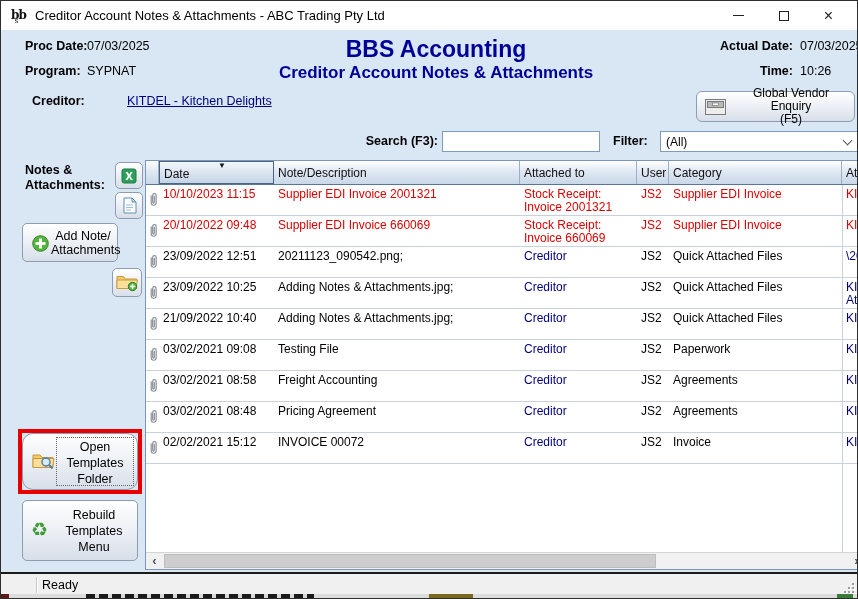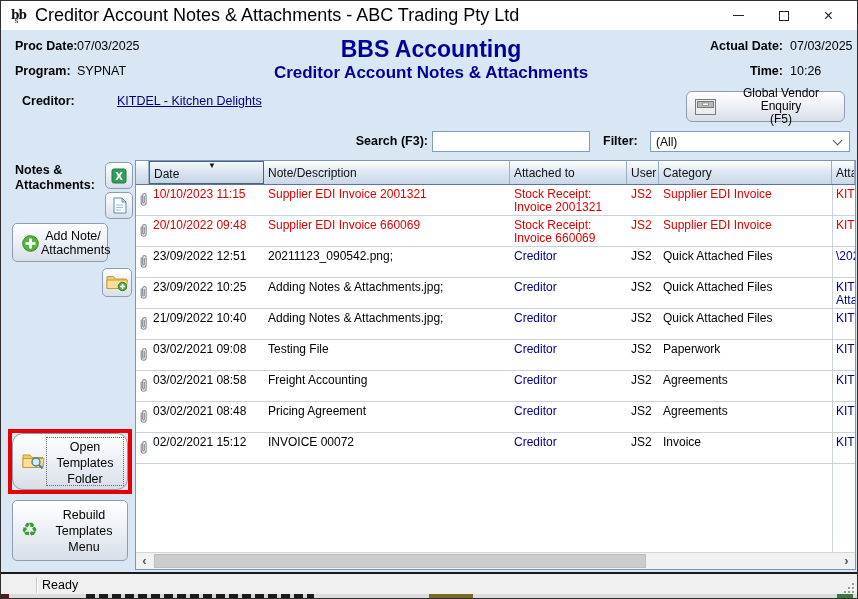--- a/index.html
+++ b/index.html
@@ -4,29 +4,29 @@
 <style>
   * { margin:0; padding:0; box-sizing:border-box; }
   html,body { width:858px; height:599px; }
   body { font-family:"Liberation Sans","DejaVu Sans",sans-serif; font-size:12px; color:#000; }
 
   .window { position:relative; width:858px; height:599px; border:1px solid #2e2e2e; background:#d9e6f4; overflow:hidden; }
 
   
   .titlebar { position:absolute; top:0; left:0; right:0; height:29px; background:#fff; display:flex; align-items:center; }
   .app-icon { margin:0 8px 0 9px; width:17px; height:17px; }
-  .titlebar-title { font-size:18px; color:#000; }
+  .titlebar-title { font-size:13px; color:#000; }
   .titlebar-controls { position:absolute; right:6px; top:0; height:29px; display:flex; }
   .tb-btn { width:45px; height:29px; display:flex; align-items:center; justify-content:center; cursor:default; }
   .min-glyph { width:11px; height:0; border-top:1.6px solid #222; display:block; }
   .max-glyph { width:10px; height:10px; border:1.3px solid #222; display:block; }
   .close-glyph { font-size:16px; color:#222; line-height:1; }
 
   
-  .content { position:absolute; top:29px; left:4px; right:0; height:542px; background:#d9e6f4; }
+  .content { position:absolute; top:29px; left:14px; right:0; height:542px; background:#d9e6f4; }
   .abs { position:absolute; }
   .lbl { font-weight:bold; font-size:12.5px; }
   .val { font-size:12.5px; }
   .app-title { left:0; right:0; top:6px; text-align:center; font-size:23px; font-weight:bold; color:#000099; }
   .screen-title { left:0; right:0; top:33px; text-align:center; font-size:17px; font-weight:bold; color:#000099; }
   .creditor-link { color:#000080; text-decoration:underline; font-size:12.5px; cursor:pointer; }
 
   .btn { border:1px solid #8e9cb2; border-radius:5px; background:linear-gradient(#ffffff,#eef1f6 45%,#d8dfe9); cursor:default; }
   .global-btn { left:681px; top:61px; width:159px; height:31px; display:flex; align-items:center; border-radius:6px; }
   .global-btn .g-icon { margin:0 6px 0 8px; }

